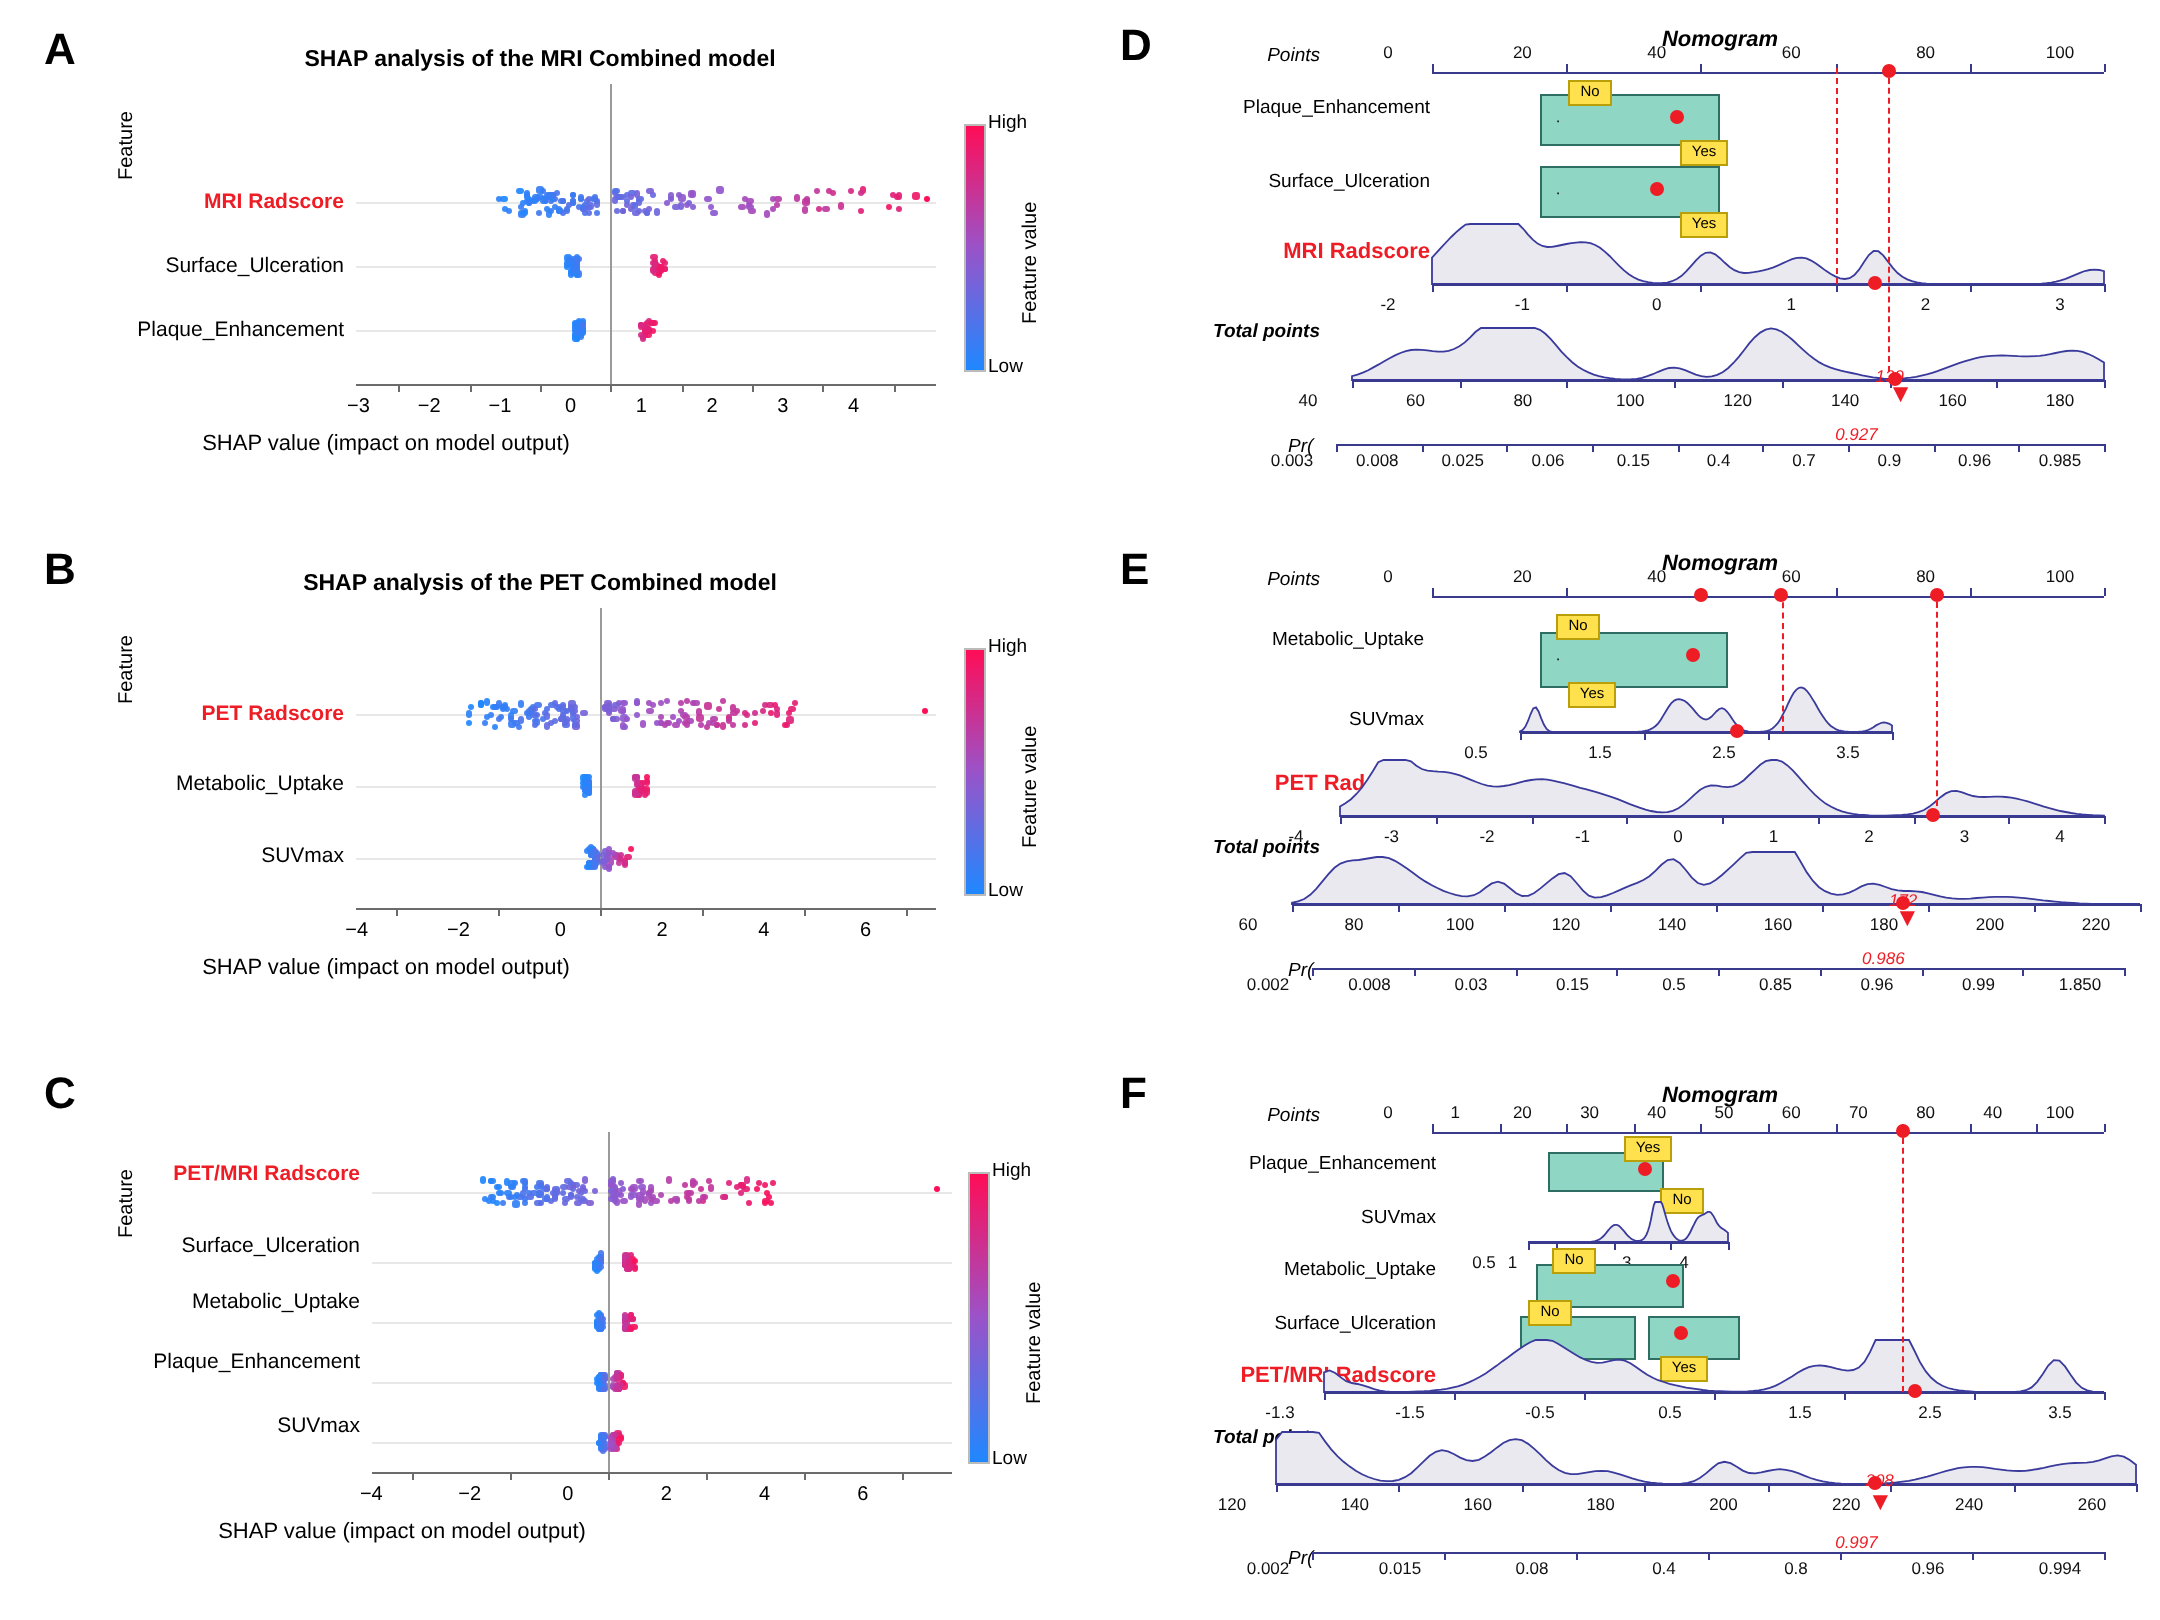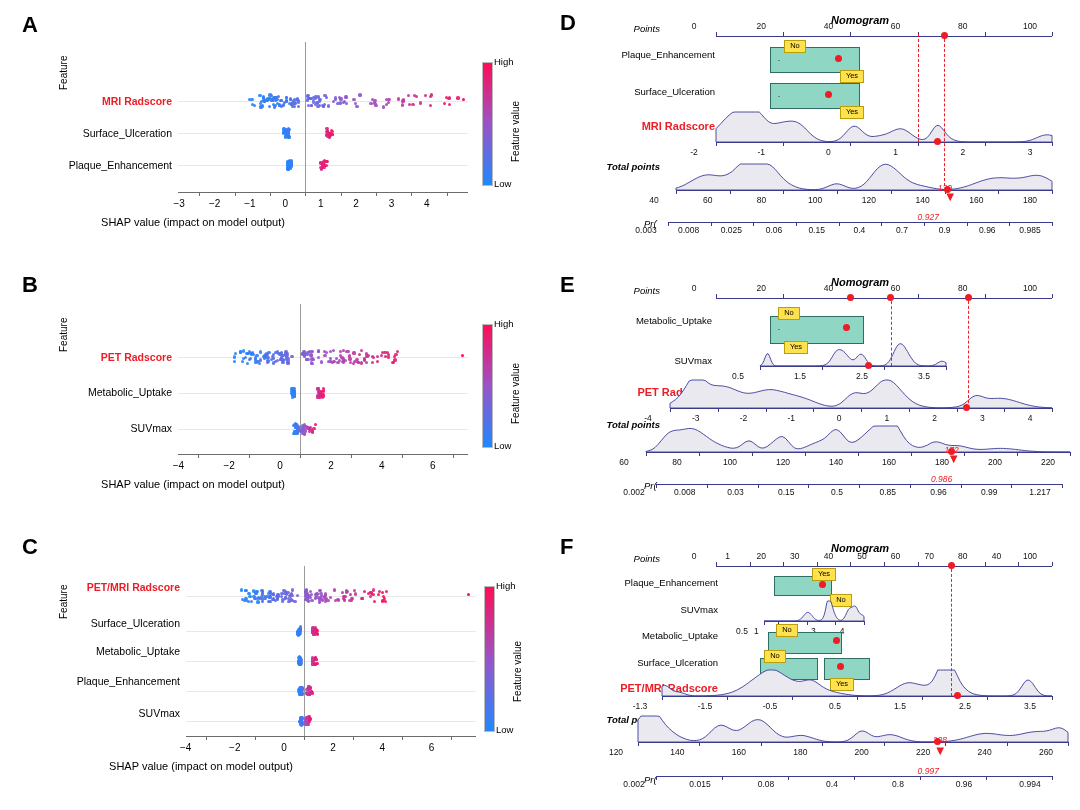--- a/index.html
+++ b/index.html
@@ -35,20 +35,21 @@
   .red-dash{position:absolute;width:0;border-left:1px dashed #ee1c25;}
   .red-arrow{position:absolute;color:#ee1c25;font-size:13px;line-height:9px;}
   .red-val{position:absolute;color:#ee1c25;font-size:8.5px;font-style:italic;white-space:nowrap;}
   .pr-label{position:absolute;font-size:9.5px;font-style:italic;}
 </style>
 </head>
 <body>
 
 <div class="panel" id="pA" style="left:0;top:0;width:520px;height:260px;">
   <div class="panel-letter" style="position:absolute;left:22px;top:12px;">A</div>
+  <div class="shap-title" style="position:absolute;left:120px;top:24px;width:300px;">SHAP analysis of the MRI Combined model</div>
   <div class="ylabel" style="left:58px;top:90px;">Feature</div>
   <div class="feat-label red" style="left:0;top:101px;width:172px;">MRI Radscore</div>
   <div class="feat-label" style="left:0;top:133px;width:172px;">Surface_Ulceration</div>
   <div class="feat-label" style="left:0;top:165px;width:172px;">Plaque_Enhancement</div>
   <div id="pA-plot" style="position:absolute;left:178px;top:42px;width:290px;height:150px;">
       <div class="hgrid" style="left:0;top:59px;width:290px;"></div>
       <div class="hgrid" style="left:0;top:91px;width:290px;"></div>
       <div class="hgrid" style="left:0;top:123px;width:290px;"></div>
       <div class="vline" style="left:127.31707317073172px;top:0;height:150px;"></div>
       <div class="axis-line" style="left:0;top:150px;width:290px;height:1px;"></div>
@@ -342,20 +343,21 @@
       <div class="dot" style="left:284px;top:56px;width:3.4px;height:3.4px;background:#ff0d57;"></div>
     </div>
   <div class="cbar" style="left:482px;top:62px;height:122px;background:linear-gradient(#ff0d57,#9a53c9,#1f88ff);"></div>
   <div class="cbar-hi" style="left:494px;top:56px;">High</div>
   <div class="cbar-lo" style="left:494px;top:178px;">Low</div>
   <div class="cbar-title" style="left:510px;top:162px;">Feature value</div>
 </div>
 
 <div class="panel" id="pB" style="left:0;top:262px;width:520px;height:260px;">
   <div class="panel-letter" style="position:absolute;left:22px;top:10px;">B</div>
+  <div class="shap-title" style="position:absolute;left:120px;top:24px;width:300px;">SHAP analysis of the PET Combined model</div>
   <div class="ylabel" style="left:58px;top:90px;">Feature</div>
   <div class="feat-label red" style="left:0;top:95px;width:172px;">PET Radscore</div>
   <div class="feat-label" style="left:0;top:130px;width:172px;">Metabolic_Uptake</div>
   <div class="feat-label" style="left:0;top:166px;width:172px;">SUVmax</div>
   <div id="pB-plot" style="position:absolute;left:178px;top:42px;width:290px;height:150px;">
       <div class="hgrid" style="left:0;top:53px;width:290px;"></div>
       <div class="hgrid" style="left:0;top:89px;width:290px;"></div>
       <div class="hgrid" style="left:0;top:125px;width:290px;"></div>
       <div class="vline" style="left:122.10526315789474px;top:0;height:150px;"></div>
       <div class="axis-line" style="left:0;top:150px;width:290px;height:1px;"></div>
@@ -1321,21 +1323,21 @@
       <div class="nom-ticklabel" style="left:268.25px;top:225px;width:44px;margin-left:-22px;">0.15</div>
       <div class="nom-tick" style="left:319px;top:222px;"></div>
       <div class="nom-ticklabel" style="left:319px;top:225px;width:44px;margin-left:-22px;">0.5</div>
       <div class="nom-tick" style="left:369.75px;top:222px;"></div>
       <div class="nom-ticklabel" style="left:369.75px;top:225px;width:44px;margin-left:-22px;">0.85</div>
       <div class="nom-tick" style="left:420.5px;top:222px;"></div>
       <div class="nom-ticklabel" style="left:420.5px;top:225px;width:44px;margin-left:-22px;">0.96</div>
       <div class="nom-tick" style="left:471.25px;top:222px;"></div>
       <div class="nom-ticklabel" style="left:471.25px;top:225px;width:44px;margin-left:-22px;">0.99</div>
       <div class="nom-tick" style="left:522px;top:222px;"></div>
-      <div class="nom-ticklabel" style="left:522px;top:225px;width:44px;margin-left:-22px;">1.217</div>
+      <div class="nom-ticklabel" style="left:522px;top:225px;width:44px;margin-left:-22px;">1.850</div>
       <div class="red-dot" style="left:306.9px;top:32px;"></div>
       <div class="red-dot" style="left:347.22px;top:32px;"></div>
       <div class="red-dot" style="left:424.5px;top:32px;"></div>
       <div class="red-dot" style="left:302.5px;top:62px;"></div>
       <div class="red-dot" style="left:324.5px;top:100px;"></div>
       <div class="red-dot" style="left:422.82px;top:142px;"></div>
       <div class="red-dash" style="left:350.72px;top:34px;height:70px;"></div>
       <div class="red-dash" style="left:428px;top:34px;height:112px;"></div>
       <div class="red-dot" style="left:407.7px;top:186px;"></div>
       <div class="red-val" style="left:404.48px;top:183px;">172</div>

